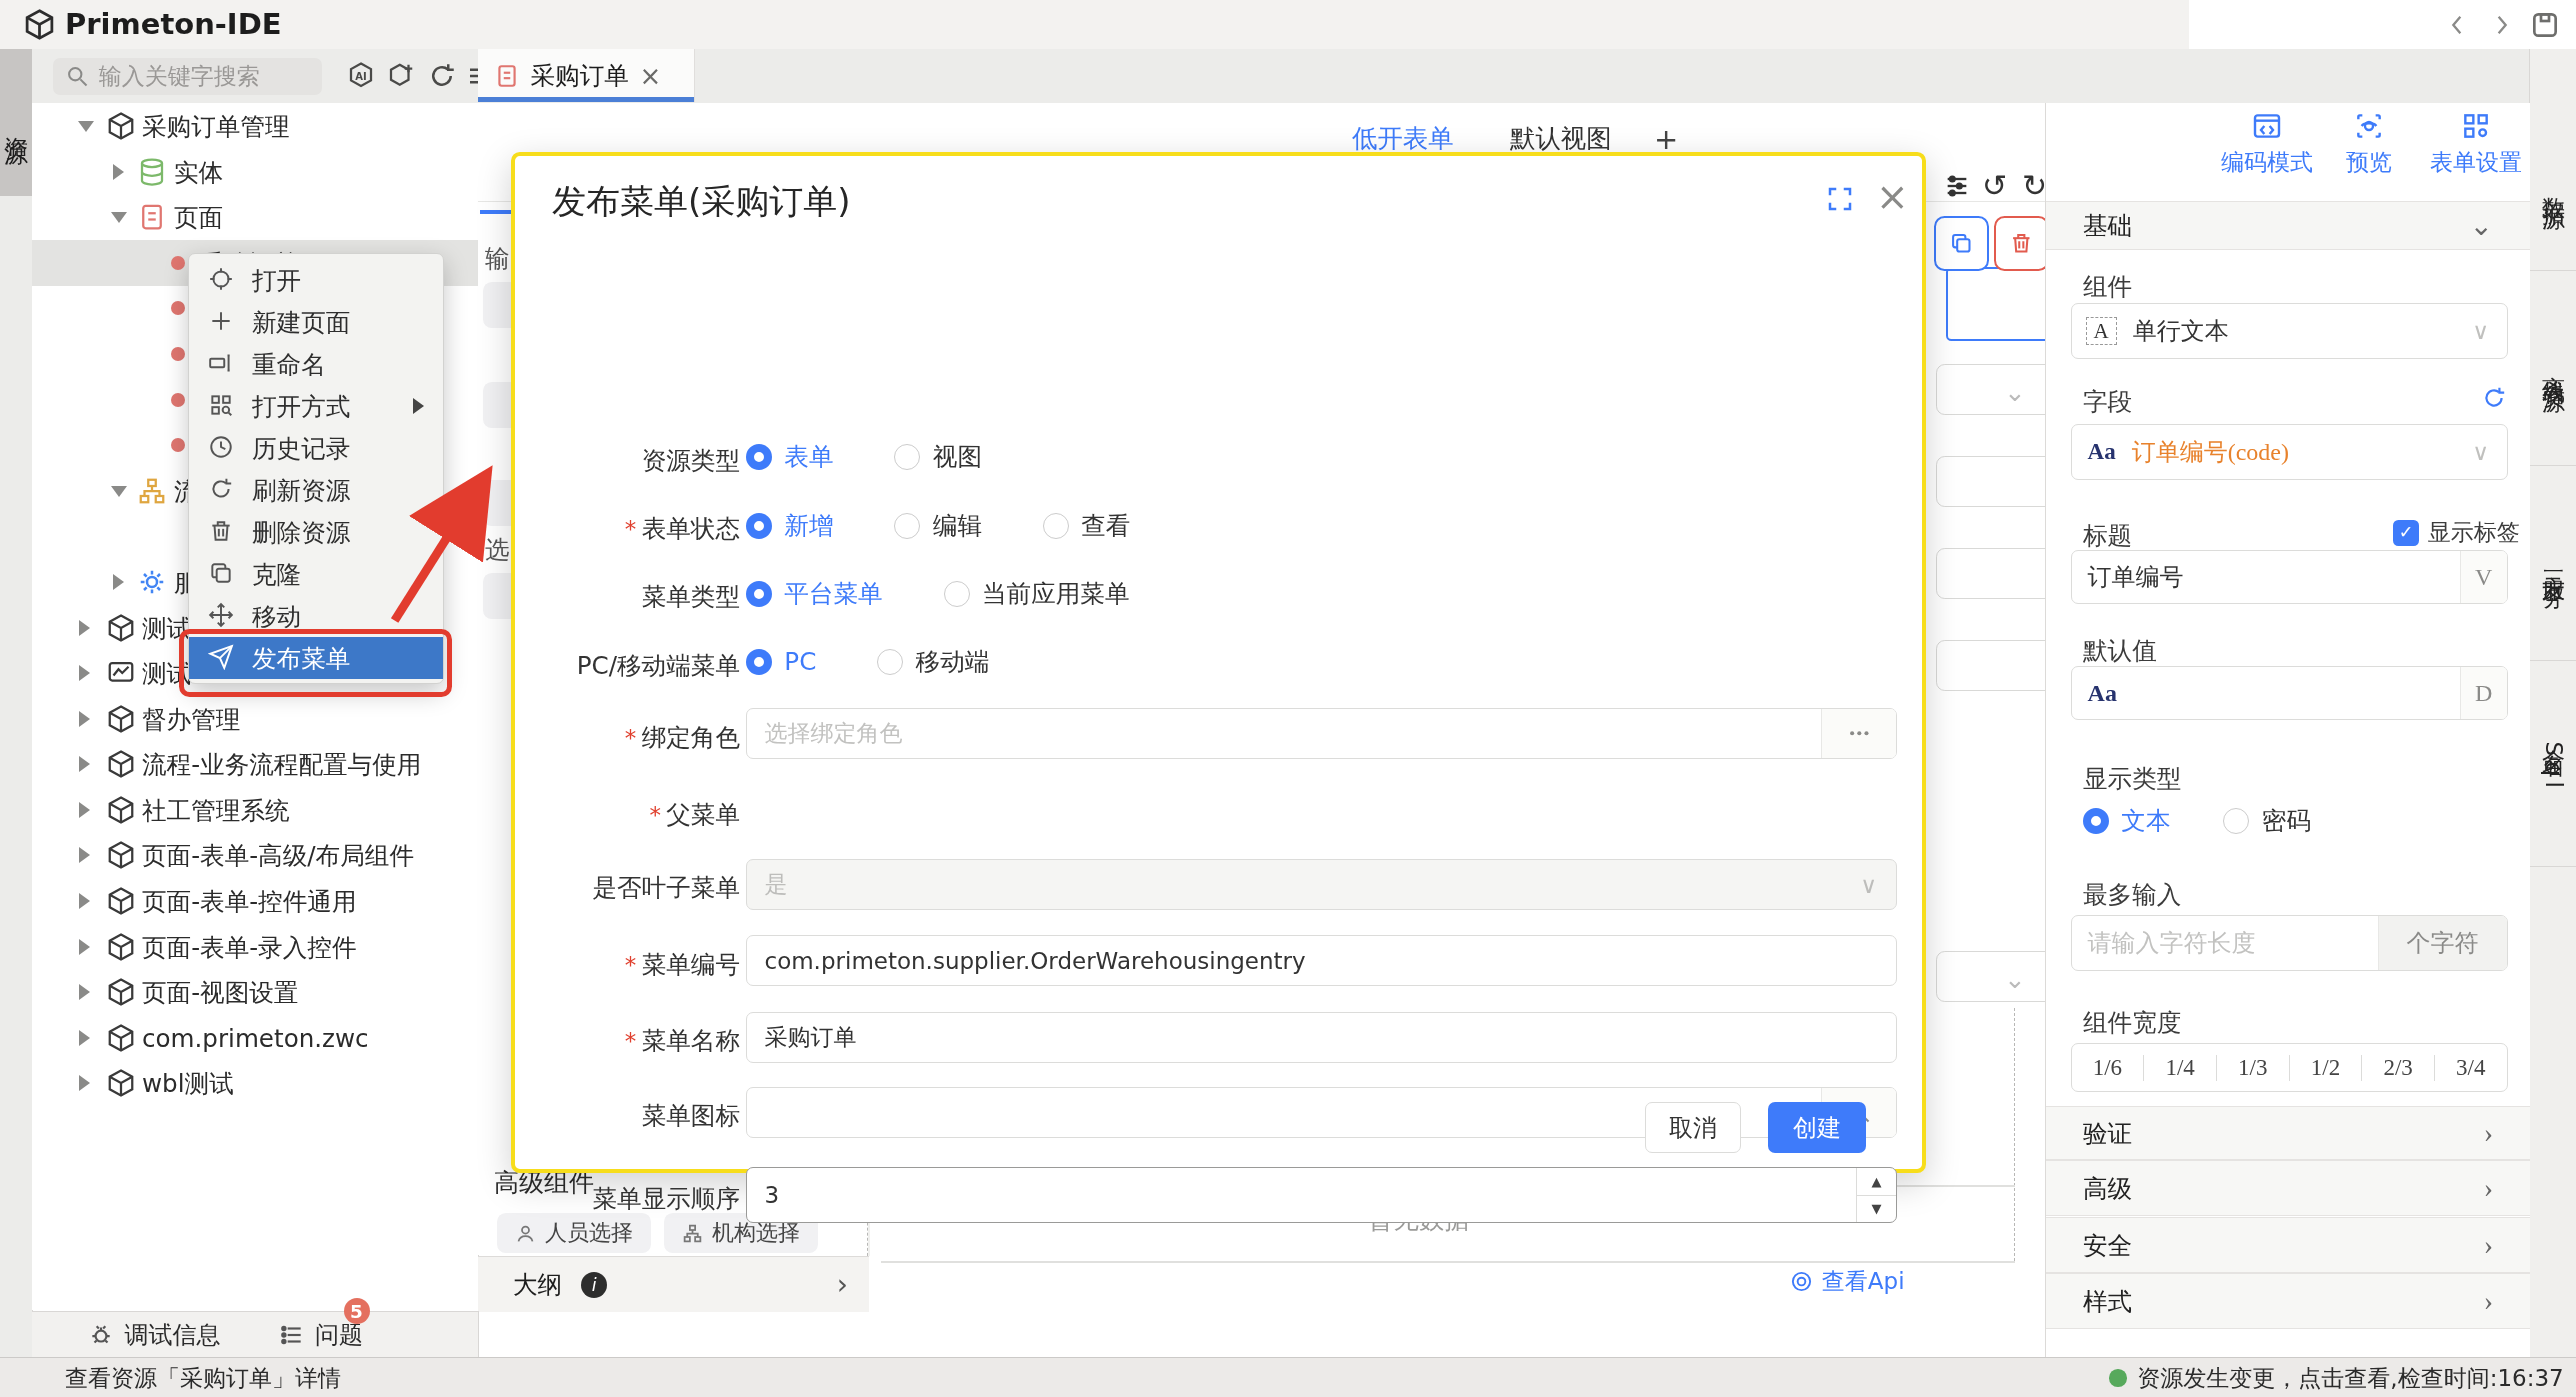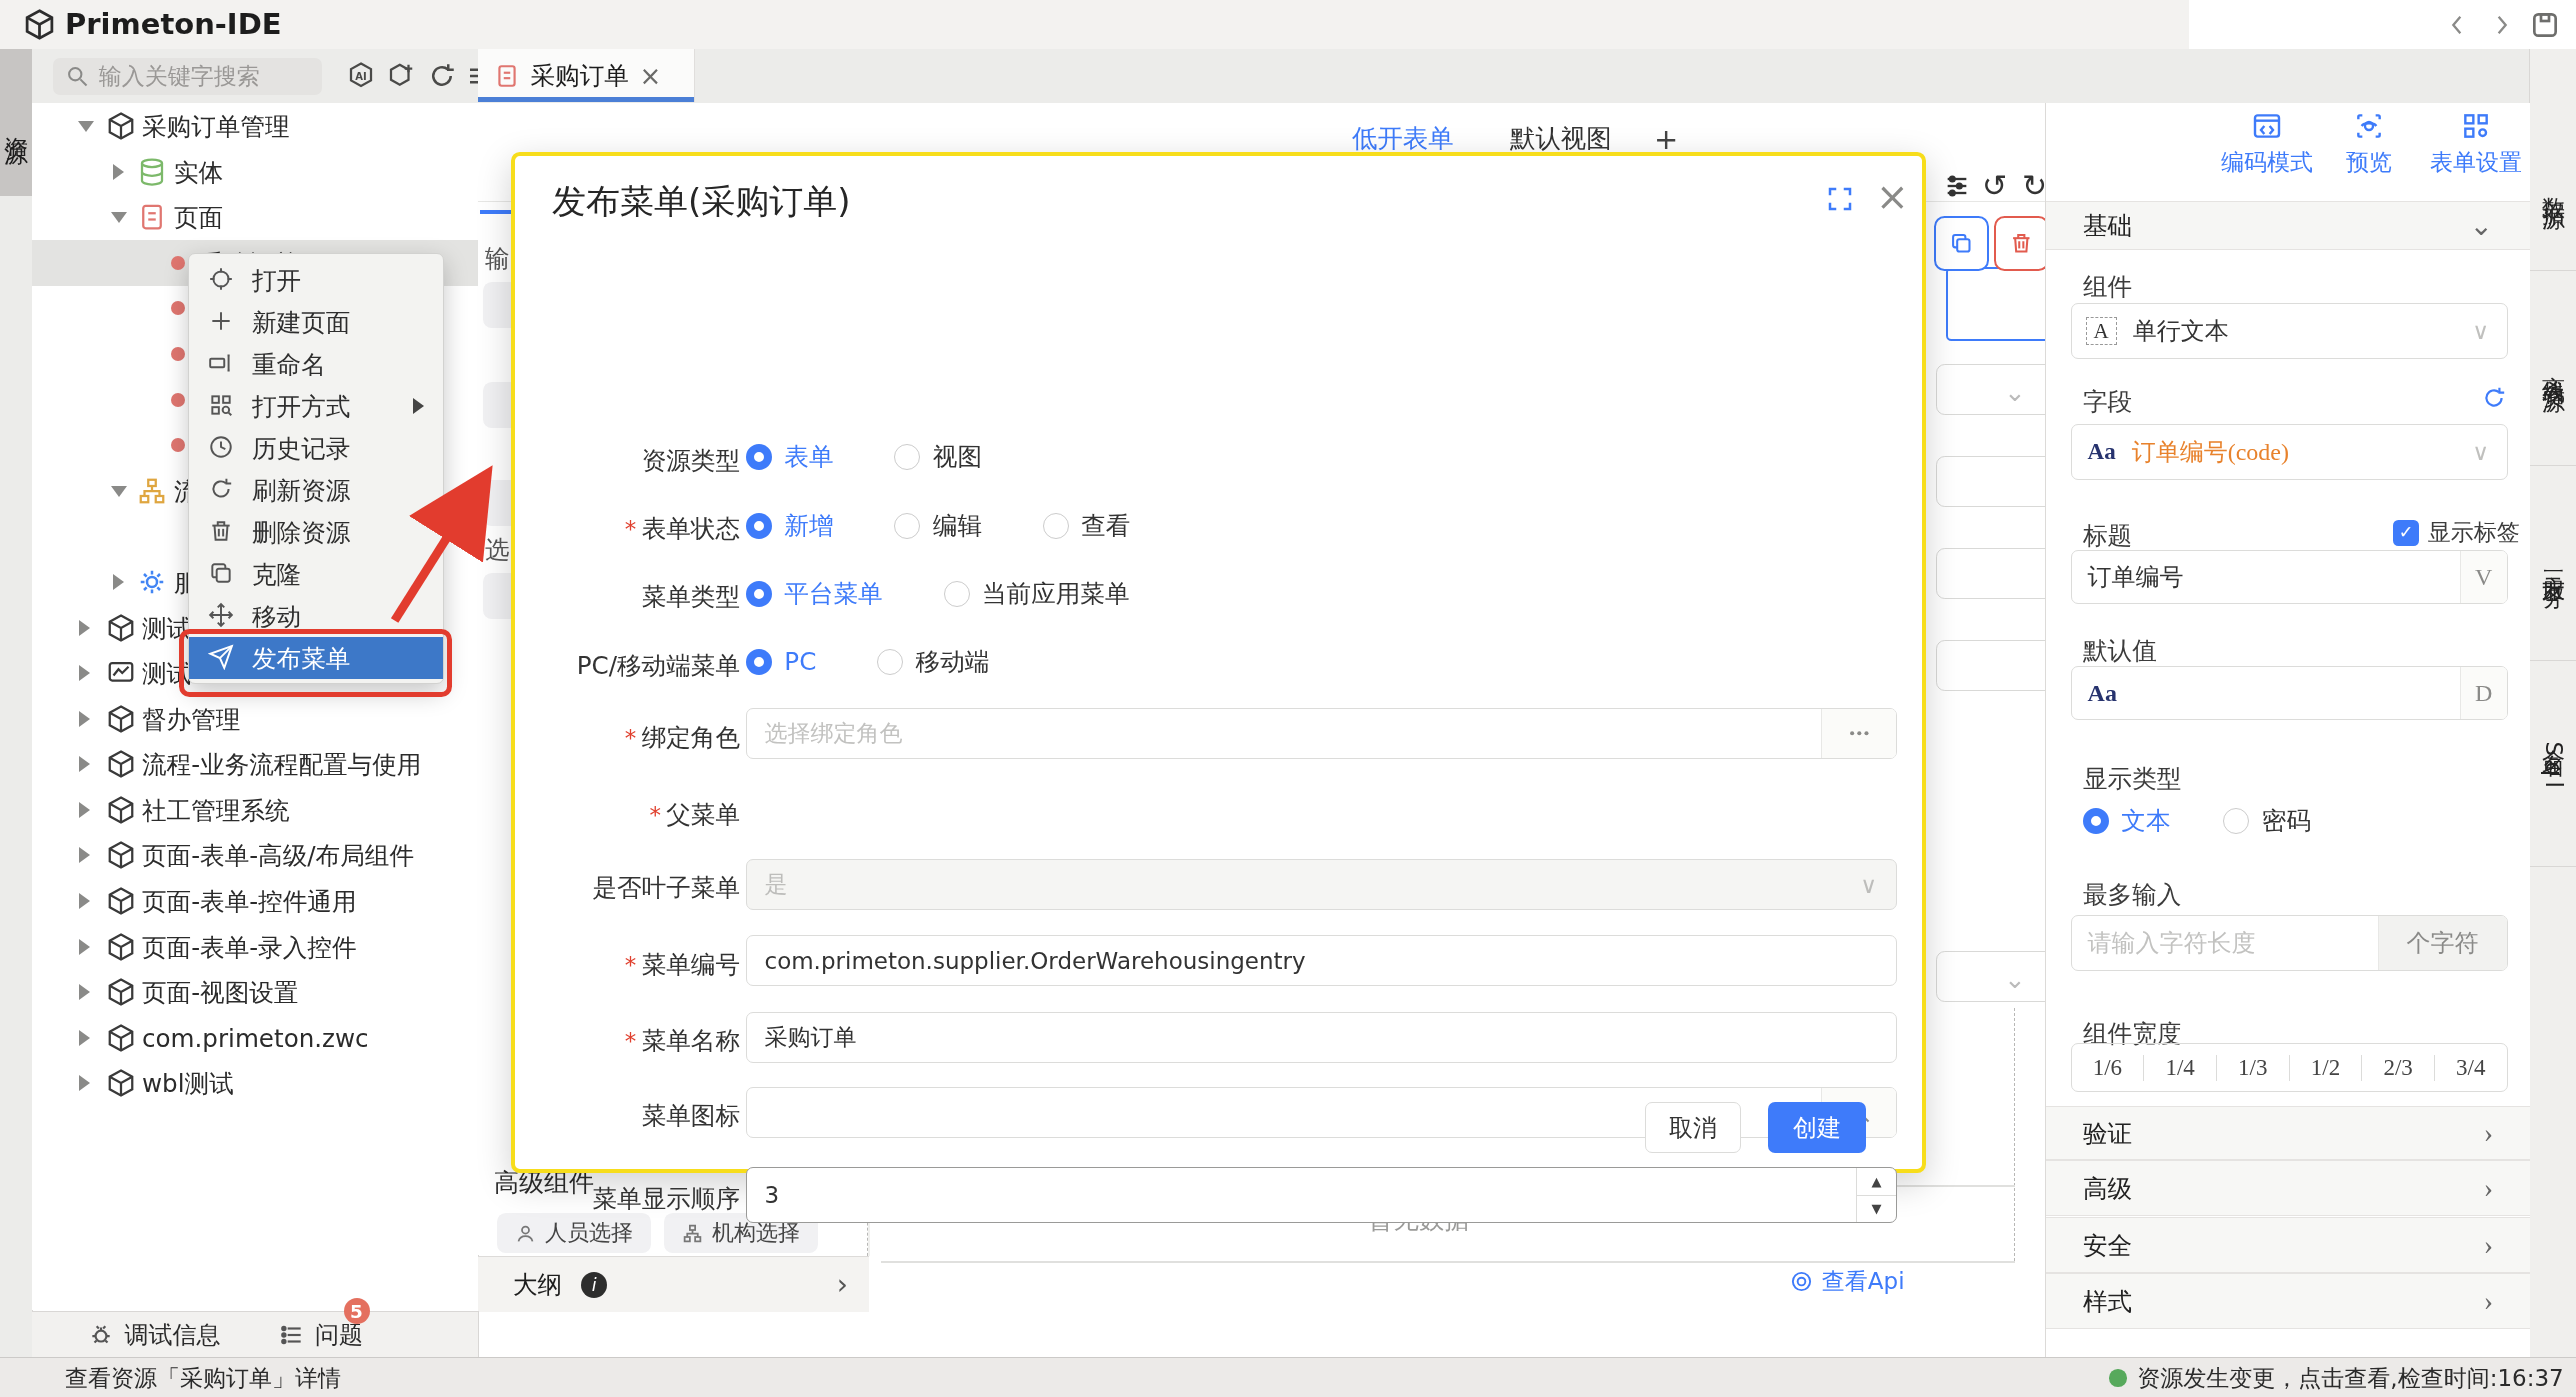--- a/index.html
+++ b/index.html
@@ -592,21 +592,21 @@
           <span>密码</span>
         </span>
     </div>
 
     <span class="rplabel" style="top:775px;">最多输入</span>
     <div class="rpbox" style="top:812px;height:56px;">
       <span style="margin-left:16px;color:#c2c2c0;">请输入字符长度</span>
       <span class="sfx" style="width:128px;background:#f2f2f0;">个字符</span>
     </div>
 
-    <span class="rplabel" style="top:903px;margin-top:11px;">组件宽度</span>
+    <span class="rplabel" style="top:903px;">组件宽度</span>
     <div class="abs row" style="left:24.6px;top:940px;width:437px;height:49px;border:1.8px solid #dcdcda;border-radius:7px;box-sizing:border-box;">
       <span style="flex:1;text-align:center;font-size:23px;color:#444;border-right:1.8px solid #dcdcda;">1/6</span>
       <span style="flex:1;text-align:center;font-size:23px;color:#444;border-right:1.8px solid #dcdcda;">1/4</span>
       <span style="flex:1;text-align:center;font-size:23px;color:#444;border-right:1.8px solid #dcdcda;">1/3</span>
       <span style="flex:1;text-align:center;font-size:23px;color:#444;border-right:1.8px solid #dcdcda;">1/2</span>
       <span style="flex:1;text-align:center;font-size:23px;color:#444;border-right:1.8px solid #dcdcda;">2/3</span>
       <span style="flex:1;text-align:center;font-size:23px;color:#444;">3/4</span>
     </div>
 
     <div class="sechead chev" style="top:1003px;height:54px;background:#f7f7f5;">

